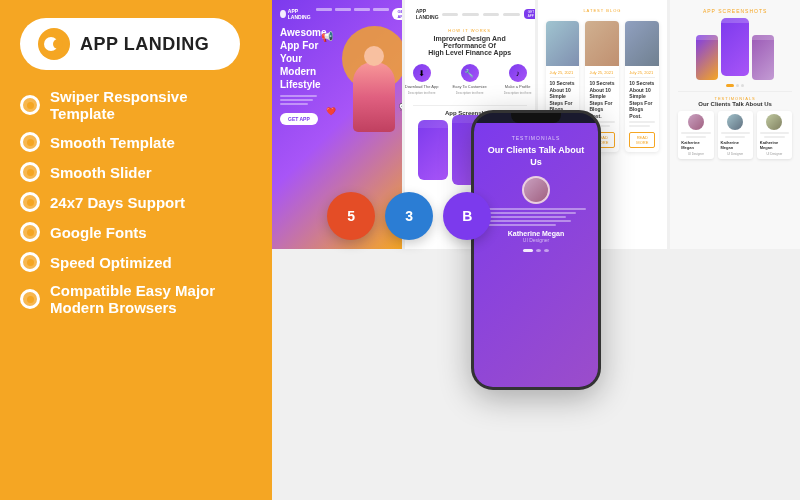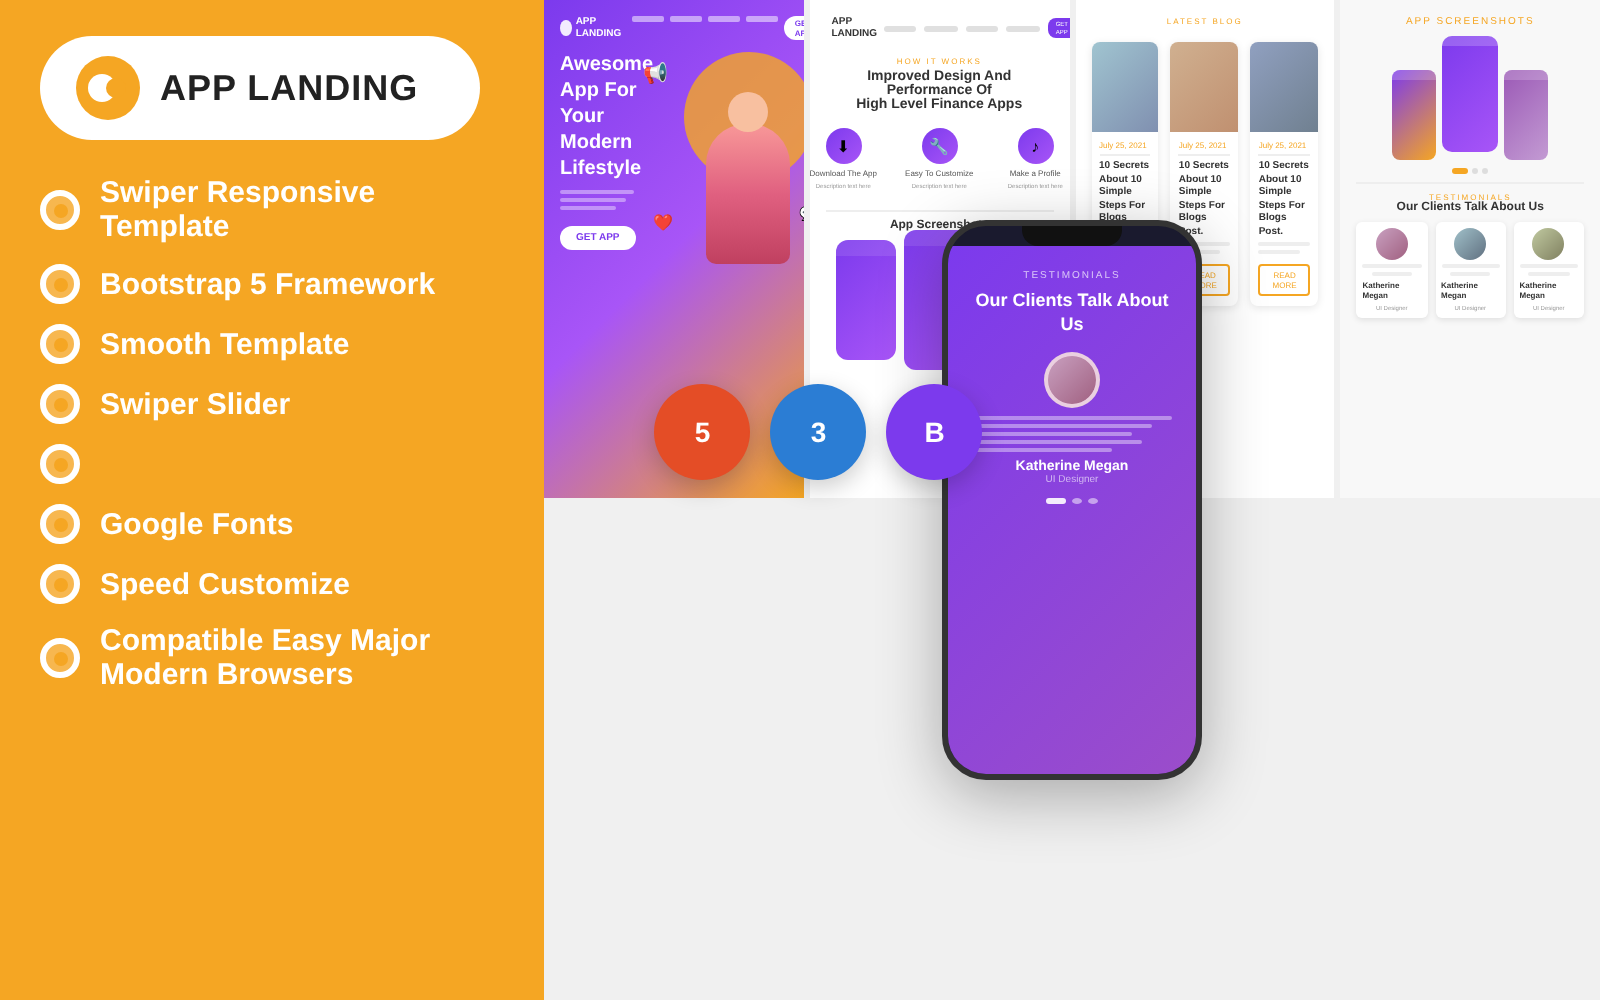--- a/index.html
+++ b/index.html
@@ -481,50 +481,45 @@
     <li class="feature-item">
       <div class="bullet-icon">
           <div class="bullet-dot"></div>
         </div>
       <span>Swiper Responsive Template</span>
     </li>
     <li class="feature-item">
       <div class="bullet-icon">
           <div class="bullet-dot"></div>
         </div>
-      <span>Bootstrap 5 Framework</span>
-    </li>
-    <li class="feature-item">
-      <div class="bullet-icon">
-          <div class="bullet-dot"></div>
-        </div>
       <span>Smooth Template</span>
     </li>
     <li class="feature-item">
       <div class="bullet-icon">
           <div class="bullet-dot"></div>
         </div>
-      <span>Swiper Slider</span>
+      <span>Smooth Slider</span>
     </li>
     <li class="feature-item">
       <div class="bullet-icon">
           <div class="bullet-dot"></div>
         </div>
+      <span>24x7 Days Support</span>
     </li>
     <li class="feature-item">
       <div class="bullet-icon">
           <div class="bullet-dot"></div>
         </div>
       <span>Google Fonts</span>
     </li>
     <li class="feature-item">
       <div class="bullet-icon">
           <div class="bullet-dot"></div>
         </div>
-      <span>Speed Customize</span>
+      <span>Speed Optimized</span>
     </li>
     <li class="feature-item">
       <div class="bullet-icon">
           <div class="bullet-dot"></div>
         </div>
       <span>Compatible Easy Major Modern Browsers</span>
     </li>
   </ul>
 </div>
 

